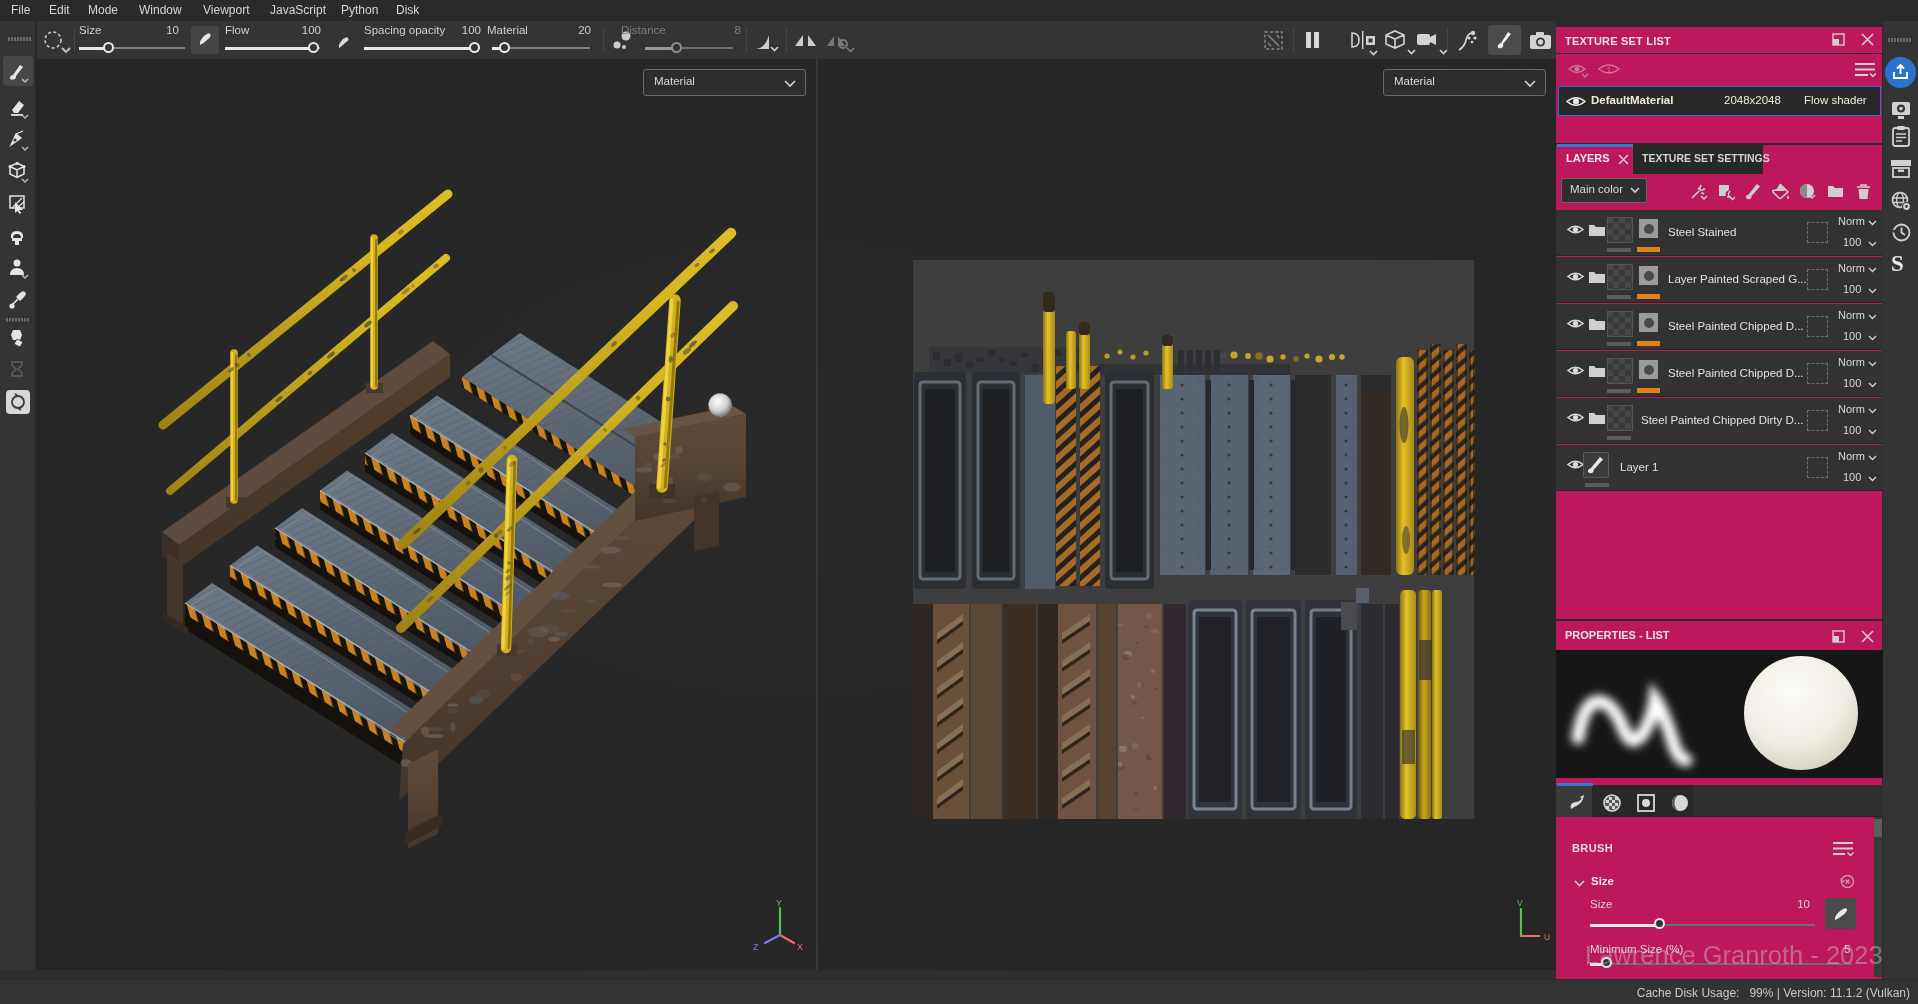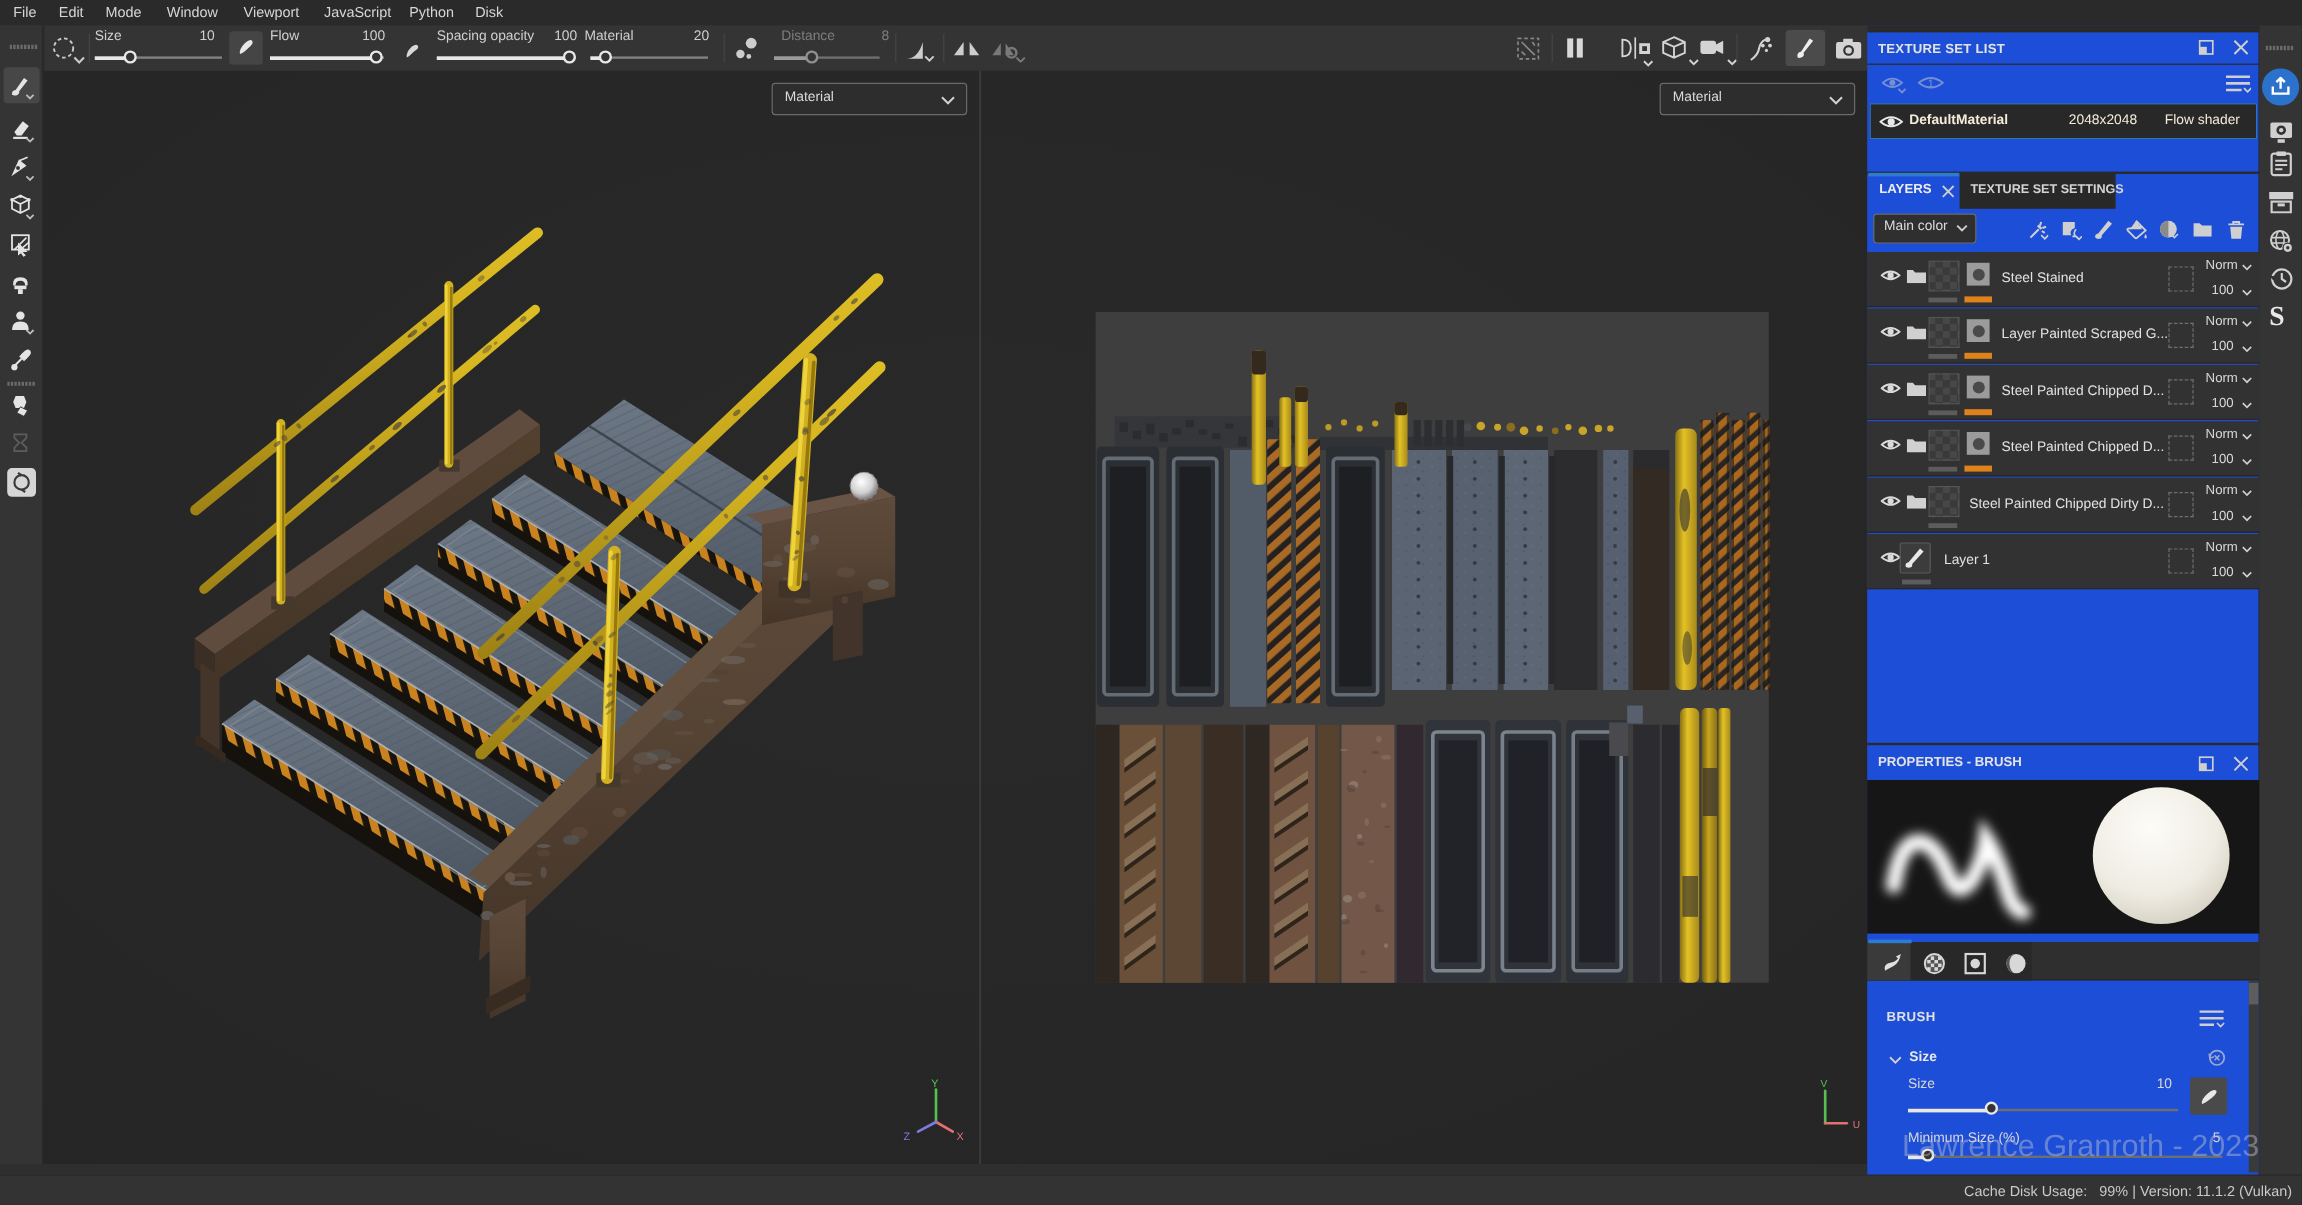--- a/index.html
+++ b/index.html
@@ -2,21 +2,21 @@
 <html><head><meta charset="utf-8"><style>
 html,body{margin:0;padding:0;width:1918px;height:1004px;overflow:hidden;background:#272727;
 font-family:"Liberation Sans",sans-serif;-webkit-font-smoothing:antialiased;}
 *{box-sizing:border-box;}
 .abs{position:absolute;}
 #menubar{position:absolute;left:0;top:0;width:1918px;height:21px;background:#2a2a2a;color:#d6d6d6;font-size:12px;}
 #menubar span{position:absolute;top:3px;}
 #toolbar{position:absolute;left:0;top:21px;width:1556px;height:38px;background:#343434;}
 #lefttools{position:absolute;left:0;top:21px;width:36px;height:949px;background:#343434;border-right:1px solid #282828;}
 #vp{position:absolute;left:0;top:0;width:1918px;height:1004px;}
-#rightpanel{position:absolute;left:1556px;top:21px;width:327px;height:958px;background:#1d4ed8;}
+#rightpanel{position:absolute;left:1556px;top:21px;width:327px;height:958px;background:#be185d;}
 #rightstrip{position:absolute;left:1883px;top:21px;width:35px;height:958px;background:#343434;}
 #statusbar{position:absolute;left:0;top:979px;width:1918px;height:25px;background:#333333;border-top:1px solid #2b2b2b;color:#c9c9c9;font-size:13px;}
 .lbl{color:#cfcfcf;font-size:11.5px;position:absolute;}
 .dim{color:#7e7e7e;}
 .vsep{position:absolute;top:7px;height:24px;width:1px;background:#454545;}
 .slider{position:absolute;height:2px;background:#808080;}
 .slidfill{position:absolute;height:3px;background:#e8e8e8;}
 .knob{position:absolute;width:11px;height:11px;border-radius:50%;border:2.5px solid #e8e8e8;background:#343434;}
 .knob.dim2{border-color:#909090;}
 .ddown{position:absolute;border:1px solid #6a6a6a;border-radius:3px;color:#dadada;font-size:11.5px;background:#2f2f2f;}
@@ -553,21 +553,21 @@
     <span class="lbl" style="left:561px;top:3px;width:30px;text-align:right">20</span>
     <div class="slider" style="left:492px;top:26px;width:98px;background:#808080"></div>
     <div class="slidfill" style="left:492px;top:25.5px;width:12px;background:#e8e8e8"></div>
     <div class="knob" style="left:499px;top:21px"></div>
     <div class="vsep" style="left:603px"></div>
     <svg class="abs" style="left:610px;top:8px" width="26" height="24">
       <circle cx="16" cy="7" r="4.5" fill="#cdcdcd"></circle>
       <circle cx="7" cy="16" r="3.5" fill="#cdcdcd"></circle>
       <circle cx="14" cy="18" r="2" fill="#cdcdcd"></circle>
     </svg>
-    <span class="lbl dim" style="left:651px;top:3px">Distance</span>
+    <span class="lbl dim" style="left:621px;top:3px">Distance</span>
     <span class="lbl dim" style="left:711px;top:3px;width:30px;text-align:right">8</span>
     <div class="slider" style="left:645px;top:26px;width:88px;background:#6e6e6e"></div>
     <div class="slidfill" style="left:645px;top:25.5px;width:31px;background:#9a9a9a"></div>
     <div class="knob dim2" style="left:671px;top:21px"></div>
     <div class="vsep" style="left:746px"></div>
     <svg class="abs" style="left:753px;top:10px" width="28" height="22">
       <path d="M2 18 Q12 18 16 4 L16 18 Z" fill="#cdcdcd"></path>
       <path d="M18 16 l3.5 3.5 l3.5 -3.5" fill="none" stroke="#cdcdcd" stroke-width="1.7"></path>
     </svg>
     <div class="vsep" style="left:786px"></div>
@@ -1043,21 +1043,21 @@
     <div class="abs" style="left:251px;top:436px;width:21px;height:21px;border:1px dashed #6e6e6e"></div>
     <span class="normlbl" style="left:282px;top:429px">Norm</span>
     <svg class="abs" style="left:312px;top:434px" width="9" height="7">
       <path d="M1 1 l3.5 3.5 L8 1" fill="none" stroke="#cfcfcf" stroke-width="1.4"></path>
     </svg>
     <span class="normlbl" style="left:287px;top:450px">100</span>
     <svg class="abs" style="left:312px;top:455px" width="9" height="7">
       <path d="M1 1 l3.5 3.5 L8 1" fill="none" stroke="#cfcfcf" stroke-width="1.4"></path>
     </svg>
     <div class="abs" style="left:0;top:598px;width:327px;height:2px;background:#2a2a2a"></div>
-    <span class="abs" style="left:9px;top:608px;color:#e3e3e3;font-size:11px;font-weight:bold">PROPERTIES - BRUSH</span>
+    <span class="abs" style="left:9px;top:608px;color:#e3e3e3;font-size:11px;font-weight:bold">PROPERTIES - LIST</span>
     <svg class="abs" style="left:276px;top:609px" width="13" height="13">
       <rect x="1" y="1" width="11" height="11" fill="none" stroke="#cfcfcf" stroke-width="1.4"></rect>
       <rect x="1" y="6" width="6" height="6" fill="#cfcfcf"></rect>
     </svg>
     <svg class="abs" style="left:305px;top:609px" width="13" height="13">
       <path d="M1 1 L12 12 M12 1 L1 12" stroke="#cfcfcf" stroke-width="1.6"></path>
     </svg>
     <div class="abs" style="left:0;top:629px;width:327px;height:128px;background:#161616"></div>
     <svg class="abs" style="left:0;top:629px" width="327" height="128">
 <defs>

